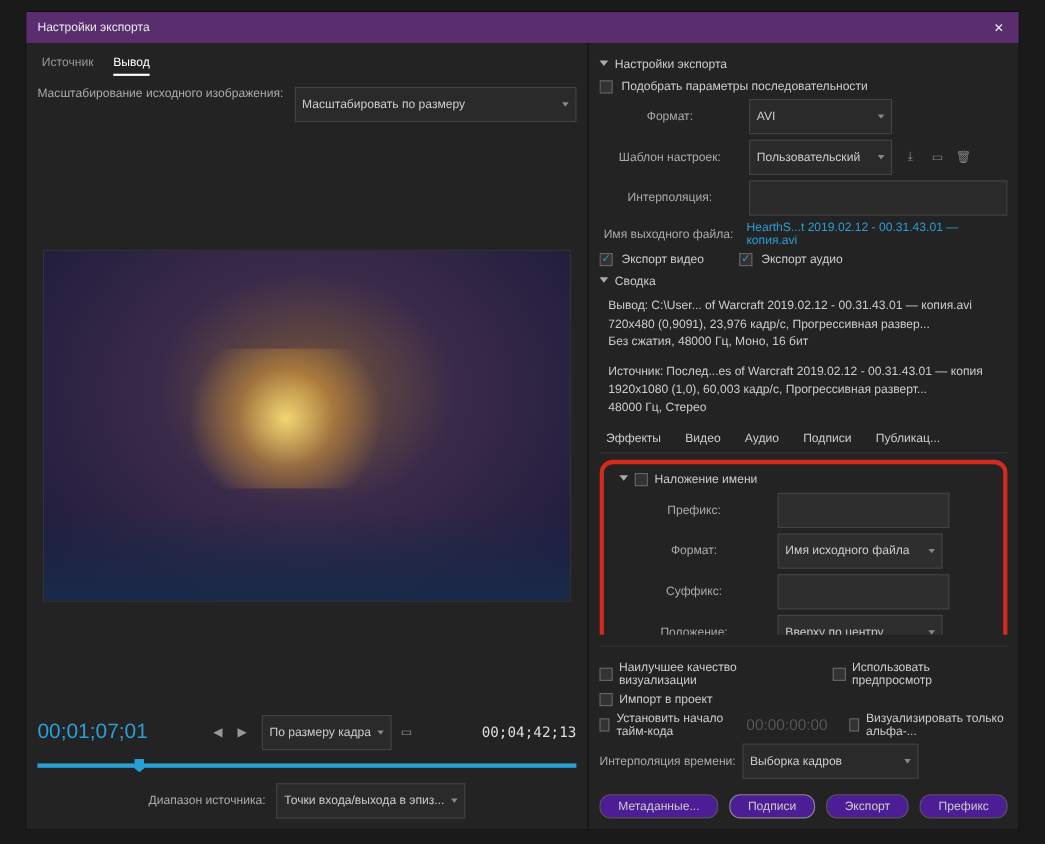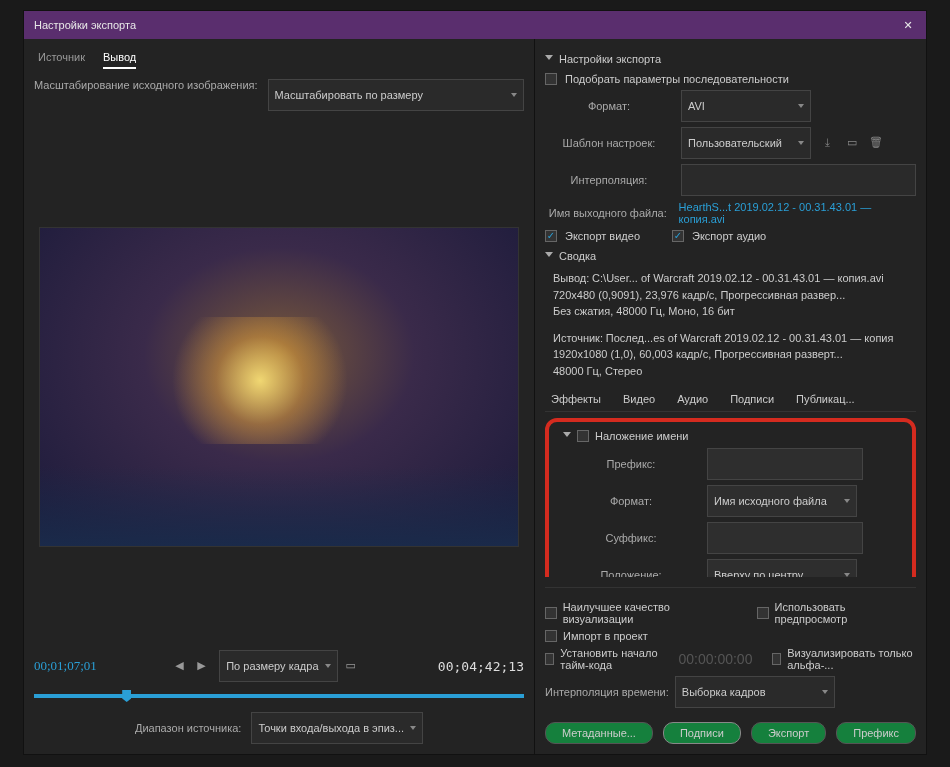--- a/index.html
+++ b/index.html
@@ -15,21 +15,21 @@
 .tab{color:#999;padding-bottom:4px;cursor:pointer}
 .tab.active{color:#fff;border-bottom:2px solid #fff}
 .scale-row{display:flex;align-items:flex-start;gap:10px;margin-bottom:28px}
 .scale-row label{color:#aaa}
 .preview{flex:1;display:flex;align-items:center;justify-content:center;background:#232323}
 .preview-img{width:480px;height:320px;background:radial-gradient(ellipse at 50% 40%,#7a5a3a 0%,#3a2a4a 40%,#1a1a3a 100%);border:1px solid #333;position:relative;overflow:hidden}
 .preview-img::before{content:"";position:absolute;top:28%;left:10%;right:10%;height:40%;background:radial-gradient(circle at 45% 50%,rgba(255,230,120,.9) 0%,rgba(255,180,60,.4) 20%,transparent 40%);}
 .preview-img::after{content:"";position:absolute;bottom:0;left:0;right:0;height:25%;background:linear-gradient(0deg,#1a2a4a,transparent)}
 .timeline{margin-top:10px}
 .time-row{display:flex;align-items:center;justify-content:space-between;padding:6px 0}
-.tc{color:#2a9fd6;font-family:Liberation Serif, serif;font-size:13px}
+.tc{color:#2a9fd6;font-family:Liberation Sans, sans-serif;font-size:19px}
 .tc2{color:#ddd;font-family:monospace;font-size:13px}
 .mini-controls{display:flex;gap:8px;align-items:center}
 .icon-btn{width:14px;height:14px;cursor:pointer;color:#999}
 .slider-track{height:4px;background:#2a9fd6;position:relative;margin:6px 0 14px}
 .slider-handle{position:absolute;top:-4px;left:18%;width:9px;height:12px;background:#2a9fd6;clip-path:polygon(0 0,100% 0,100% 70%,50% 100%,0 70%)}
 .range-row{display:flex;align-items:center;justify-content:center;gap:10px}
 .right-scroll{flex:1;overflow:hidden}
 .section-hdr{display:flex;align-items:center;gap:6px;margin:6px 0 8px;color:#ddd}
 .caret{width:0;height:0;border-left:5px solid #aaa;border-top:4px solid transparent;border-bottom:4px solid transparent}
 .caret.open{border-left:none;border-top:5px solid #aaa;border-left:4px solid transparent;border-right:4px solid transparent}
@@ -48,21 +48,21 @@
 .tabs2{display:flex;gap:18px;border-bottom:1px solid #333;margin-top:4px;color:#aaa;padding-left:4px}
 .tabs2 span{padding:4px 2px 6px;cursor:pointer}
 .red-box{border:4px solid #d42b1f;border-radius:12px;padding:8px 14px 12px;margin-top:6px}
 .name-overlay .frow .lbl{width:136px}
 .name-overlay .sel,.name-overlay .inp{background:#2e2e2e;color:#666;min-width:150px}
 .offset-inputs{display:flex;gap:16px}
 .offset-inputs input{width:48px;background:#2e2e2e;border:none;color:#666;padding:2px}
 .bottom-opts{margin-top:10px;padding-top:8px;border-top:1px solid #333}
 .bottom-opts .frow{gap:6px}
 .btn-row{display:flex;gap:10px;justify-content:flex-end;margin-top:14px;align-items:center}
-.btn{border:1px solid #555;background:#15803d;color:#ccc;padding:4px 16px;border-radius:10px;cursor:pointer}
+.btn{border:1px solid #555;background:#4c1d95;color:#ccc;padding:4px 16px;border-radius:10px;cursor:pointer}
 .btn.meta{margin-right:auto}
 .btn.primary{border-color:#888}
 </style>
 </head>
 <body>
 
 <div class="dialog">
   <div class="titlebar">
     <span>Настройки экспорта</span>
     <div class="close-x">

